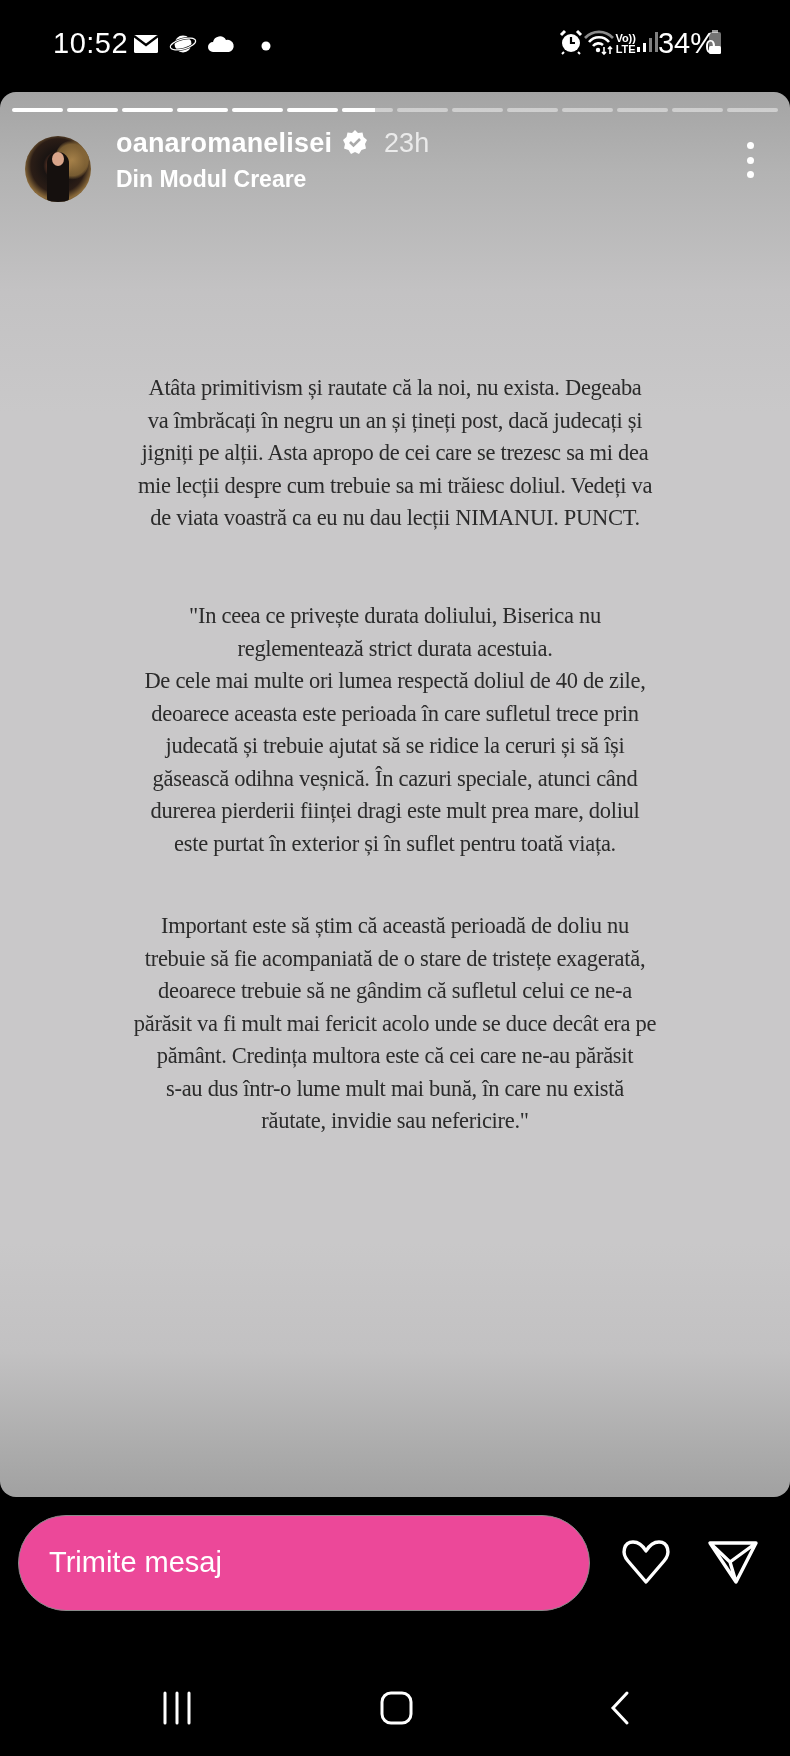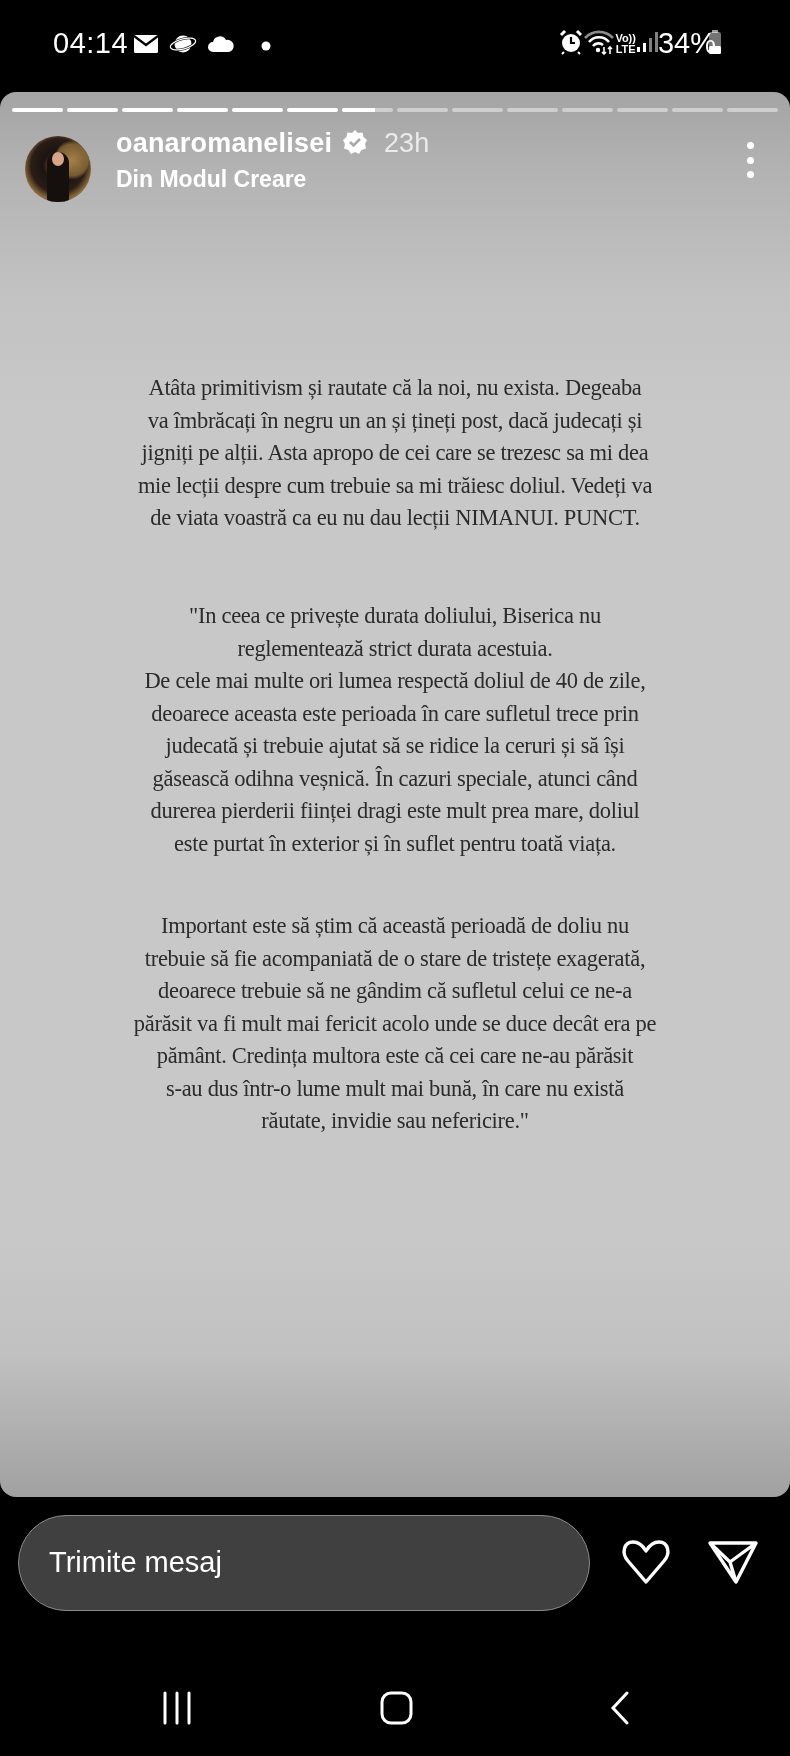--- a/index.html
+++ b/index.html
@@ -35,35 +35,35 @@
   .more-button { position: absolute; right: 28px; top: 10px; width: 24px; height: 44px; display: flex; flex-direction: column; align-items: center; justify-content: space-between; padding: 4px 0; }
   .more-button .dot { width: 7px; height: 7px; border-radius: 50%; background: #fff; }
 
   .story-text { position: absolute; left: 20px; width: 750px; text-align: center; font-family: Liberation Serif, serif; color: #2b2b2b; font-size: 22.5px; line-height: 32.5px; letter-spacing: -0.3px; font-stretch: condensed; }
   .story-text p { white-space: pre-line; }
   .p1 { top: 280px; }
   .p2 { top: 508px; }
   .p3 { top: 818px; }
 
   
-  .reply-input { position: absolute; left: 18px; top: 1515px; width: 572px; height: 96px; border: 1.5px solid #8a8a8a; border-radius: 48px; background: #404040; }
+  .reply-input { position: absolute; left: 18px; top: 1515px; width: 572px; height: 96px; border: 1.5px solid #8a8a8a; border-radius: 48px; background: #ec4899; }
   .reply-input input { position: absolute; left: 30px; top: 0; width: 500px; height: 93px; background: transparent; border: none; outline: none; color: #fff; font-size: 29px; font-family: "Liberation Sans", sans-serif; }
   .reply-input input::placeholder { color: #fff; }
   .like-button { position: absolute; left: 618px; top: 1536px; width: 56px; height: 52px; }
   .send-button { position: absolute; left: 705px; top: 1536px; width: 56px; height: 52px; }
 
   
   .navbar { position: absolute; left: 0; top: 1660px; width: 790px; height: 96px; }
   .nav-btn { position: absolute; top: 26px; width: 60px; height: 44px; display: flex; align-items: center; justify-content: center; }
 </style>
 </head>
 <body>
 
 <div class="status-bar">
-  <div class="sb-time">04:14</div>
+  <div class="sb-time">10:52</div>
   <div class="sb-left-icons">
     <span class="ico">
       <svg width="26" height="20" viewBox="0 0 26 20">
           <rect x="1" y="1" width="24" height="18" rx="1.5" fill="#fff"></rect>
           <path d="M1 2 L13 11 L25 2" stroke="#000" stroke-width="2.2" fill="none"></path>
         </svg>
     </span>
     <span class="ico">
       <svg width="28" height="22" viewBox="0 0 28 22">
           <circle cx="14" cy="11" r="8.5" fill="#fff"></circle>

